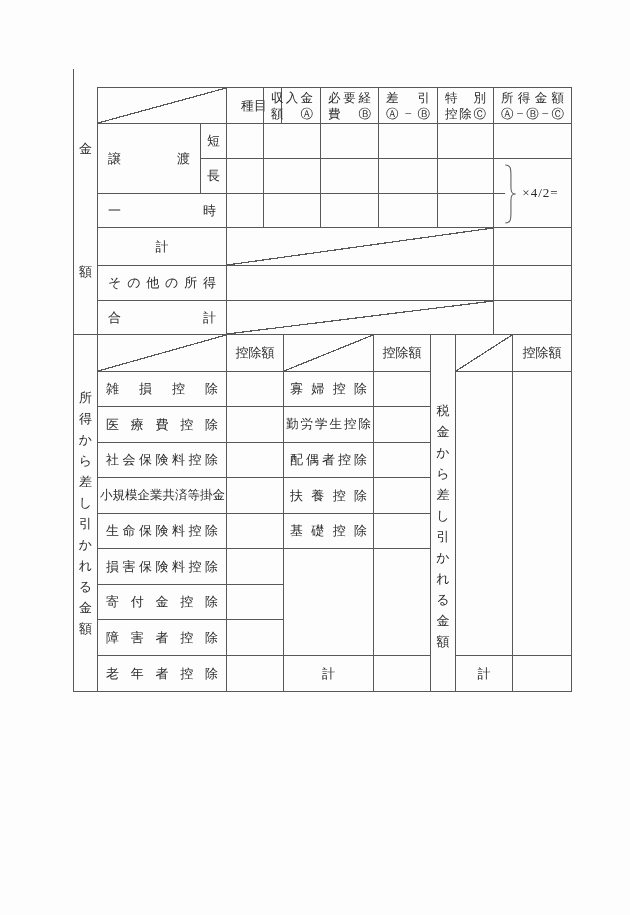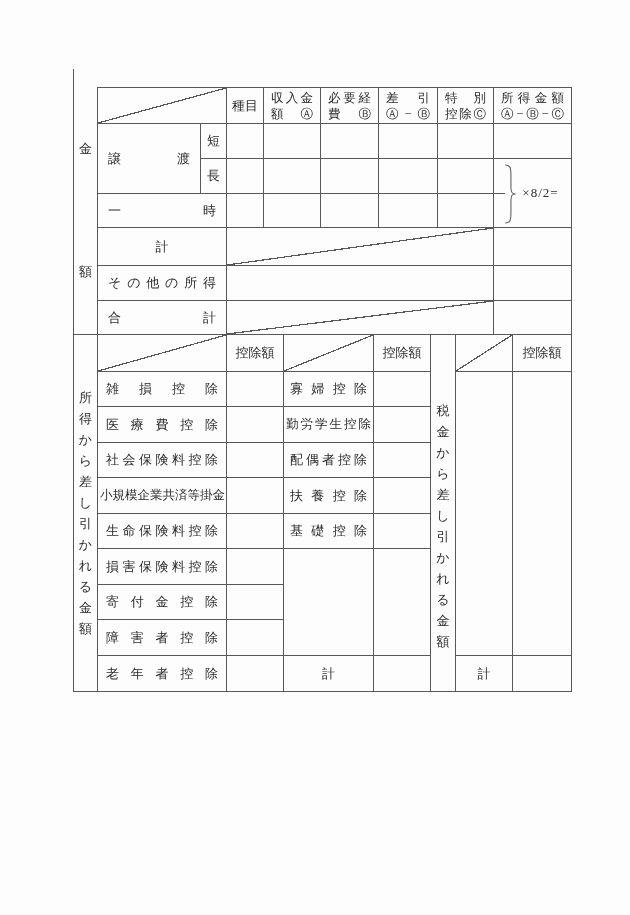--- a/index.html
+++ b/index.html
@@ -48,21 +48,21 @@
   <div class="line" style="left:73px;top:69px;width:1px;height:19px"></div>
 
   <div>
 
     <div class="c v v-around" style="left:73px;top:87px;width:25px;height:248px;border-top:none">
         <span>金</span>
         <span>額</span>
       </div>
 
     <div class="c diag" style="left:97px;top:87px;width:130px;height:37px"></div>
-    <div class="c cc" style="left:226px;top:87px;width:38px;height:37px">種目</div>
+    <div class="c cc" style="left:226px;top:87px;width:56px;height:37px">種目</div>
     <div class="c h2" style="left:263px;top:87px;width:58px;height:37px">
       <div class="ln">
           <span>収</span>
           <span>入</span>
           <span>金</span>
         </div>
       <div class="ln">
           <span>額</span>
           <span>Ⓐ</span>
         </div>
@@ -143,21 +143,21 @@
     <div class="c" style="left:226px;top:193px;width:38px;height:35px"></div>
     <div class="c" style="left:263px;top:193px;width:58px;height:35px"></div>
     <div class="c" style="left:320px;top:193px;width:59px;height:35px"></div>
     <div class="c" style="left:378px;top:193px;width:60px;height:35px"></div>
     <div class="c" style="left:437px;top:193px;width:57px;height:35px"></div>
 
     <div class="c cc" style="left:493px;top:158px;width:79px;height:70px">
       <svg class="brace" width="14" height="60" viewBox="0 0 14 64">
         <path d="M2,1 C7.5,1 8,5 8,11 L8,25 C8,30 9,32 13,32 C9,32 8,34 8,39 L8,53 C8,59 7.5,63 2,63" fill="none" style="stroke:var(--line)" stroke-width="1.1"></path>
       </svg>
-      <span class="halfnote" style="margin-left:16px">×8/2=</span>
+      <span class="halfnote" style="margin-left:16px">×4/2=</span>
     </div>
 
     <div class="line" style="left:494px;top:193px;width:11px;height:1px"></div>
 
     <div class="c cc" style="left:97px;top:227px;width:130px;height:39px">計</div>
     <div class="c diag" style="left:226px;top:227px;width:268px;height:39px"></div>
     <div class="c" style="left:493px;top:227px;width:79px;height:39px"></div>
 
     <div class="c jc" style="left:97px;top:265px;width:130px;height:36px;padding:0 10px">
         <span>そ</span>

